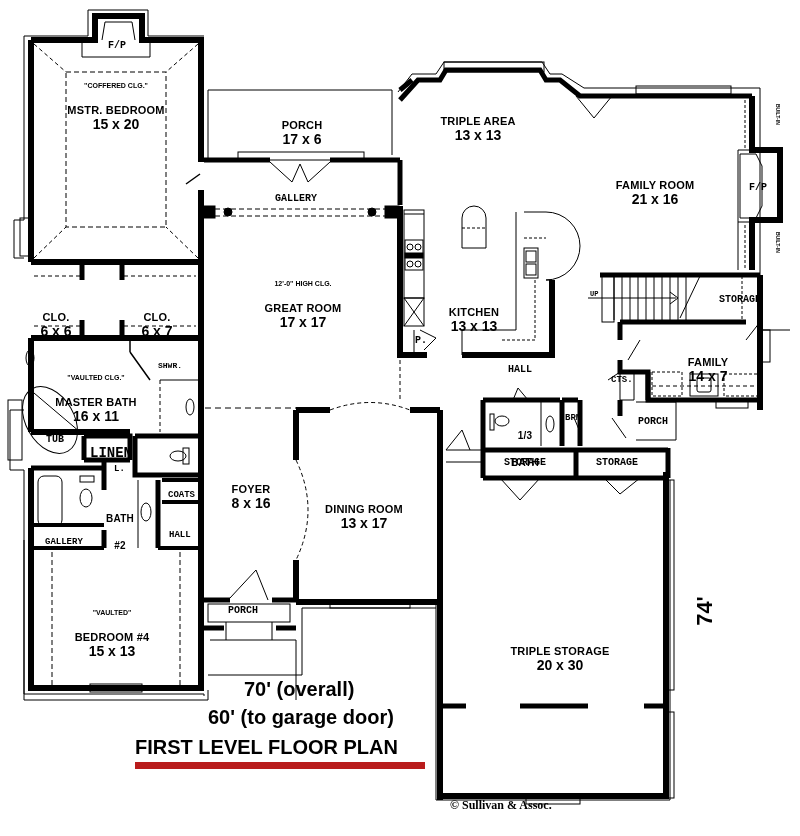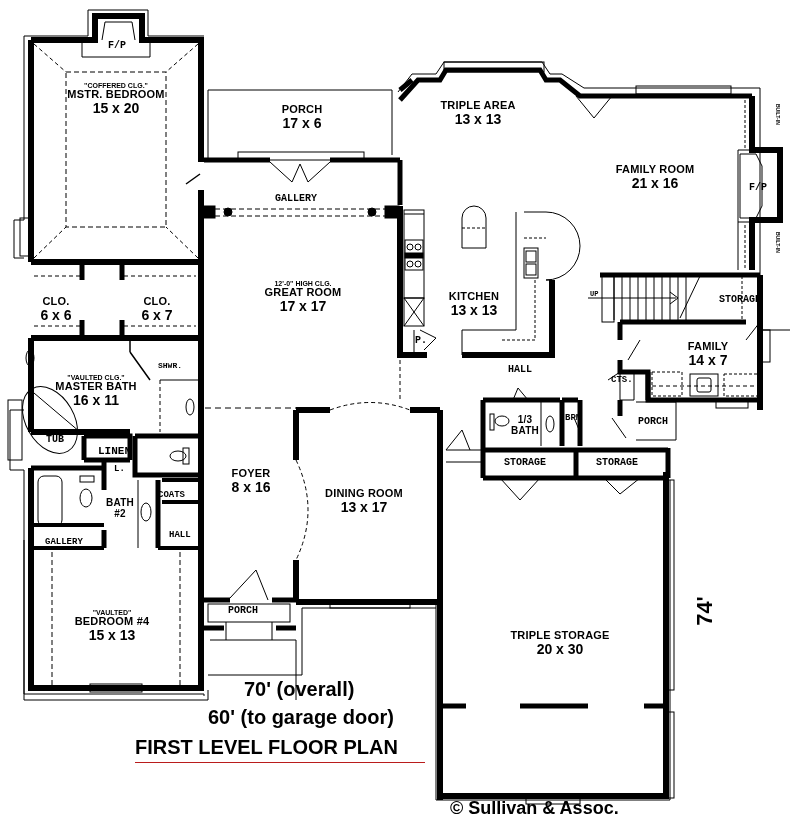--- a/index.html
+++ b/index.html
@@ -1,29 +1,29 @@
 <!DOCTYPE html>
 <html><head>
 <meta charset="utf-8">
 <style>
   html, body { margin: 0; padding: 0; background: #ffffff; }
   body { width: 800px; height: 836px; position: relative; overflow: hidden; font-family: "Liberation Sans", "DejaVu Sans", sans-serif; color: #000; }
   svg.plan { position: absolute; left: 0; top: 0; width: 800px; height: 836px; }
   .lbl { position: absolute; text-align: center; font-weight: bold; line-height: 1.05; white-space: nowrap; transform: translateX(-50%); }
-  .lbl .n { display: block; font-size: 11px; letter-spacing: 0.2px; }
+  .lbl .n { display: block; font-size: 11px; letter-spacing: 0.2px; margin-top: 16px; }
   .lbl .d { display: block; font-size: 14px; }
   .lbl .note { display: block; font-size: 7px; }
   .lbl.small .n { font-size: 10px; }
   .tiny { position: absolute; font-weight: bold; font-size: 10px; white-space: nowrap; font-family: Liberation Mono, monospace; }
   .vtext { position: absolute; font-size: 5px; font-weight: bold; transform: rotate(90deg); transform-origin: left top; white-space: nowrap; }
   .dim1 { position: absolute; left: 244px; top: 678px; font-size: 20px; font-weight: bold; white-space: nowrap; }
   .dim2 { position: absolute; left: 208px; top: 706px; font-size: 20px; font-weight: bold; white-space: nowrap; }
-  .title { position: absolute; left: 135px; top: 736px; font-size: 20px; font-weight: bold; white-space: nowrap; padding-bottom: 3px; border-bottom: 1px solid #b91c1c; width: 290px; }
+  .title { position: absolute; left: 135px; top: 736px; font-size: 20px; font-weight: bold; white-space: nowrap; padding-bottom: 3px; border-bottom: 7px solid #b91c1c; width: 290px; }
   .depth { position: absolute; left: 690px; top: 598px; font-size: 22px; font-weight: bold; transform: rotate(-90deg); transform-origin: center; white-space: nowrap; }
-  .copy { position: absolute; left: 450px; top: 798px; font-size: 18px; font-weight: bold; white-space: nowrap; }
+  .copy { position: absolute; left: 450px; top: 798px; font-size: 12px; font-weight: bold; white-space: nowrap; font-family: Liberation Serif, serif; }
 </style>
 </head>
 <body>
 
 <svg class="plan" viewBox="0 0 800 836" xmlns="http://www.w3.org/2000/svg">
   <g fill="none" stroke="#000">
 
     <path d="M24 36 H88 V10 H148 V36 H204" stroke-width="1"></path>
     <path d="M24 36 V220 H14 V258 H24" stroke-width="1"></path>
     <path d="M24 410 H10 V470 H24 V694 H204" stroke-width="1"></path>
@@ -268,28 +268,28 @@
   <span class="d">6 x 7</span>
 </div>
 <div class="tiny" style="left:158px;top:361px;font-size:8px">SHWR.</div>
 
 <div class="lbl" style="left:96px;top:374px">
   <span class="note">"VAULTED CLG."</span>
   <span class="n">MASTER BATH</span>
   <span class="d">16 x 11</span>
 </div>
 <div class="tiny" style="left:46px;top:434px;font-size:10px">TUB</div>
-<div class="tiny" style="left:98px;top:445px;font-size:11px">LINEN</div>
+<div class="tiny" style="left:90px;top:445px;font-size:14px">LINEN</div>
 <div class="tiny" style="left:114px;top:464px;font-size:9px">L.</div>
 
 <div class="lbl small" style="left:120px;top:498px">
   <span class="n">BATH</span>
   <span class="n">#2</span>
 </div>
-<div class="tiny" style="left:158px;top:490px;font-size:9px">COATS</div>
+<div class="tiny" style="left:168px;top:490px;font-size:9px">COATS</div>
 <div class="tiny" style="left:169px;top:530px;font-size:9px">HALL</div>
 <div class="tiny" style="left:45px;top:537px;font-size:9px">GALLERY</div>
 
 <div class="lbl" style="left:112px;top:609px">
   <span class="note">"VAULTED"</span>
   <span class="n">BEDROOM #4</span>
   <span class="d">15 x 13</span>
 </div>
 
 <div class="lbl" style="left:251px;top:468px">

